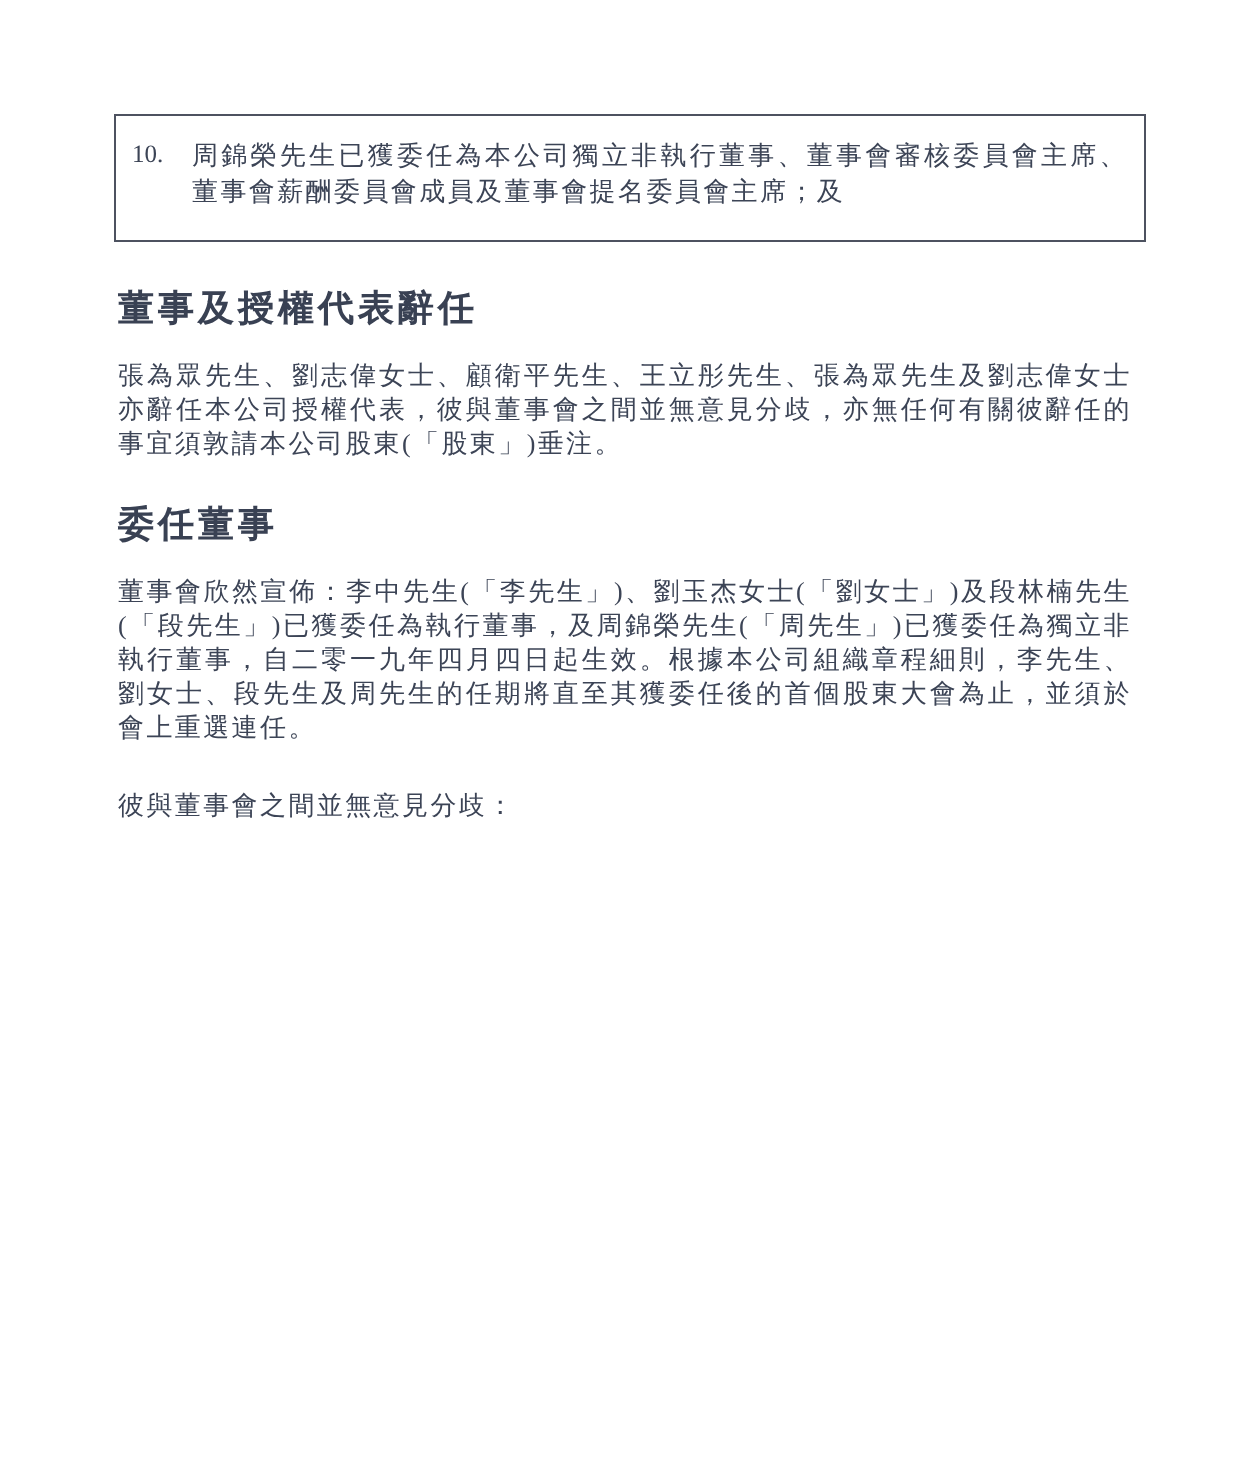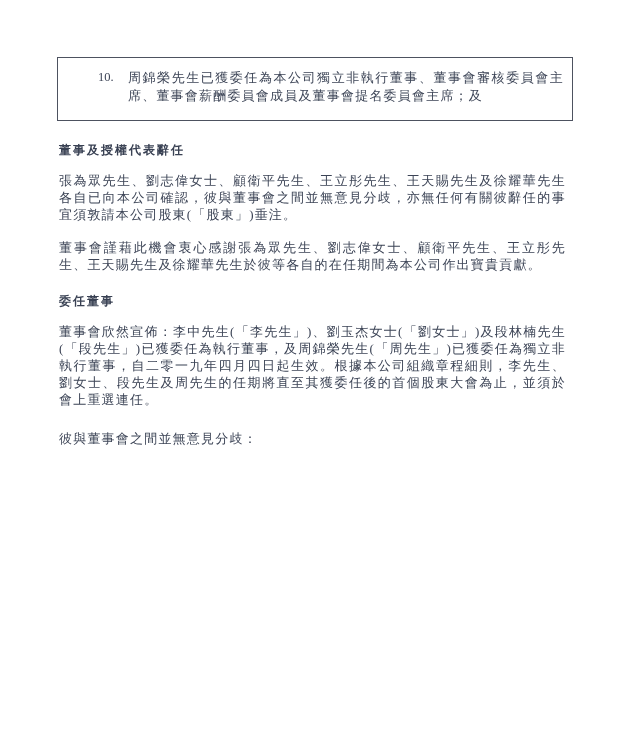--- a/index.html
+++ b/index.html
@@ -33,35 +33,34 @@
     display: flex;
     align-items: flex-start;
     margin-top: 12px;
   }
   .list-item:first-child { margin-top: 0; }
   .list-item .num {
     flex: 0 0 30px;
     font-size: 12.5px;
     line-height: 17.5px;
     letter-spacing: 0;
-    margin-left: 32px;
   }
   .list-item .txt {
     flex: 1 1 auto;
     font-size: 13px;
     line-height: 17.5px;
     letter-spacing: 1.2px;
     text-align: justify;
   }
   .body-col {
     width: 507px;
     margin-left: 2px;
   }
   .section-heading {
-    font-size: 12px;
+    font-size: 18px;
     font-weight: bold;
     letter-spacing: 2px;
     margin: 20px 0 13px 0;
     color: #394153;
   }
   p.para {
     font-size: 13px;
     line-height: 17px;
     letter-spacing: 1.2px;
     text-align: justify;
@@ -86,22 +85,21 @@
     <div class="notice-box">
       <div class="list-item">
         <span class="num">10.</span>
         <span class="txt">周錦榮先生已獲委任為本公司獨立非執行董事、董事會審核委員會主席、董事會薪酬委員會成員及董事會提名委員會主席；及</span>
       </div>
     </div>
 
     <div class="body-col">
       <div class="section-heading">董事及授權代表辭任</div>
 
-      <p class="para">張為眾先生、劉志偉女士、顧衛平先生、王立彤先生、王天賜先生及徐耀華先生各自已向本公司確認，彼與董事會之間並無意見分歧，亦無任何有關彼辭任的事宜須敦請本公司股東(「股東」)垂注。</p>
-      <p class="para">董事會謹藉此機會衷心感謝張為眾先生、劉志偉女士、顧衛平先生、王立彤先生、王天賜先生及徐耀華先生於彼等各自的在任期間為本公司作出寶貴貢獻。</p>
+      <p class="para">張為眾先生、劉志偉女士、顧衛平先生、王立彤先生、張為眾先生及劉志偉女士亦辭任本公司授權代表，彼與董事會之間並無意見分歧，亦無任何有關彼辭任的事宜須敦請本公司股東(「股東」)垂注。</p>
 
       <div class="section-heading">委任董事</div>
 
       <p class="para">董事會欣然宣佈：李中先生(「李先生」)、劉玉杰女士(「劉女士」)及段林楠先生(「段先生」)已獲委任為執行董事，及周錦榮先生(「周先生」)已獲委任為獨立非執行董事，自二零一九年四月四日起生效。根據本公司組織章程細則，李先生、劉女士、段先生及周先生的任期將直至其獲委任後的首個股東大會為止，並須於會上重選連任。</p>
 
       <p class="para-intro">彼與董事會之間並無意見分歧：</p>
 
     </div>
 
   </div>

